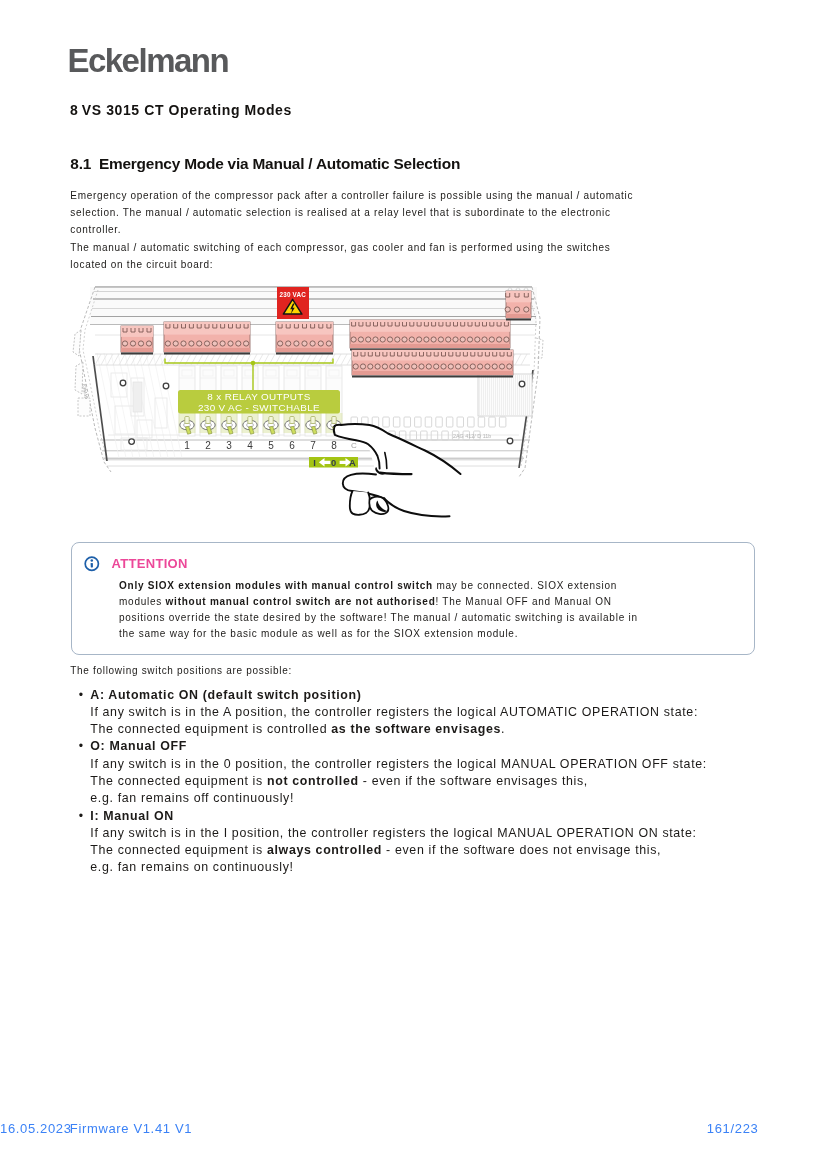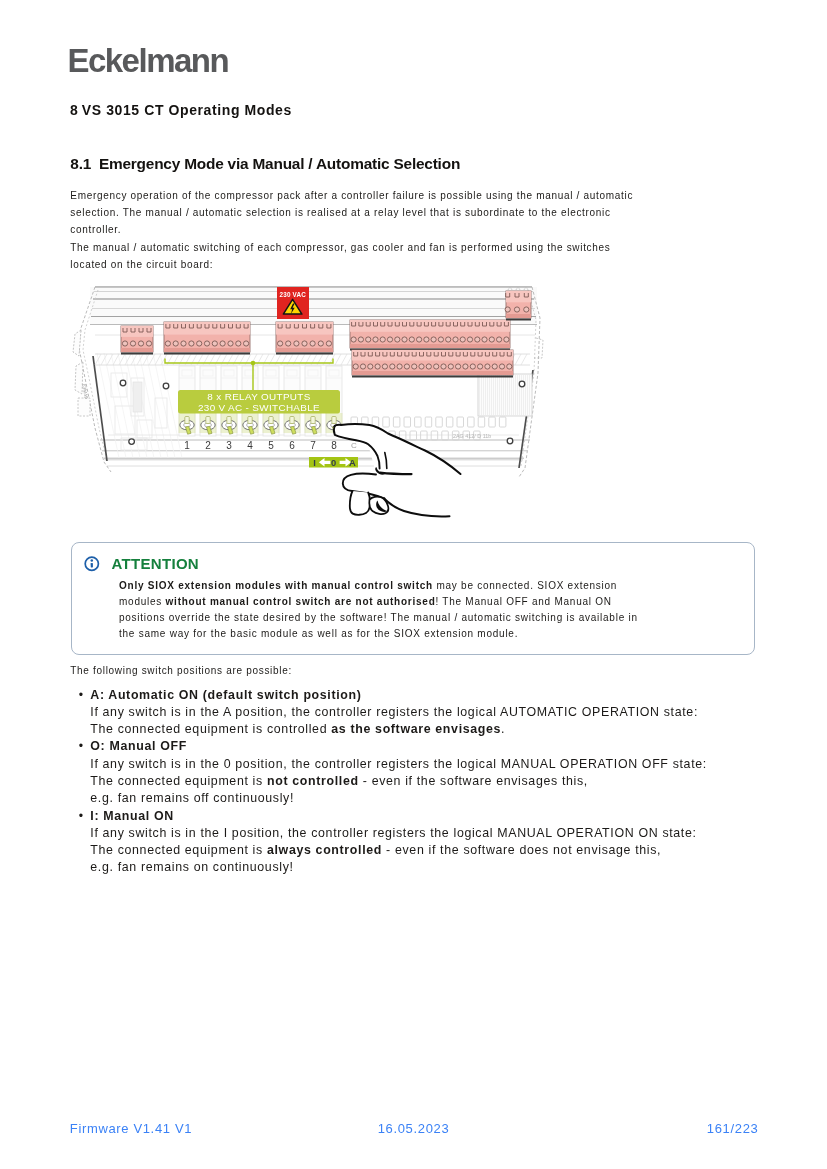--- a/index.html
+++ b/index.html
@@ -5,21 +5,21 @@
 *{margin:0;padding:0;box-sizing:border-box}
 html,body{width:827px;height:1169px;background:#ffffff;font-family:"Liberation Sans",sans-serif;color:#191715;}
 body{position:relative;overflow:hidden}
 .abs{position:absolute}
 .logo{left:67.4px;top:44.4px;font-size:33px;font-weight:bold;color:#58595b;line-height:34.8px;letter-spacing:-1.5px}
 .h1{left:70px;top:103px;font-size:14px;font-weight:bold;line-height:14px;letter-spacing:0.6px;color:#141210}
 .h2{left:70.3px;top:155.9px;font-size:15.4px;font-weight:bold;line-height:15.4px;letter-spacing:-0.2px;color:#141210}
 .body12{font-size:10px;line-height:17.2px;letter-spacing:0.69px;color:#1c1a18}
 .p1{left:70.3px;top:187px}
 .attbox{left:70.5px;top:542px;width:684.8px;height:112.5px;border:1.4px solid #a7b6c7;border-radius:8px;background:#fff}
-.atttitle{left:111.6px;top:556.5px;font-size:15px;font-weight:bold;line-height:13.2px;letter-spacing:0.3px;color:#15803d}
+.atttitle{left:111.6px;top:556.5px;font-size:13px;font-weight:bold;line-height:13.2px;letter-spacing:0.3px;color:#ec4899}
 .attbody{left:119px;top:578.1px;font-size:10px;line-height:16.1px;letter-spacing:0.75px;color:#1c1a18}
 .p2{left:70.3px;top:662px}
 .list{left:90.3px;top:686.5px;font-size:12.4px;line-height:17.3px;letter-spacing:0.65px;color:#1c1a18}
 .bullet{font-size:12.4px;color:#1c1a18}
 .footer{top:1122.35px;font-size:13px;line-height:13px;letter-spacing:0.65px;color:#3b82f6}
 </style>
 </head>
 <body>
 <div class="abs logo">Eckelmann</div>
 <div class="abs h1">8<span style="display:inline-block;width:3.4px"></span>VS 3015 CT Operating Modes</div>
@@ -489,14 +489,14 @@
 </svg>
 <div class="abs atttitle">ATTENTION</div>
 <div class="abs attbody"><b>Only SIOX extension modules with manual control switch</b> may be connected. SIOX extension<br>modules <b>without manual control switch are not authorised</b>! The Manual OFF and Manual ON<br>positions override the state desired by the software! The manual / automatic switching is available in<br>the same way for the basic module as well as for the SIOX extension module.</div>
 
 <div class="abs body12 p2">The following switch positions are possible:</div>
 
 <div class="abs bullet" style="left:78.8px;top:686.5px;line-height:17.3px">•<br><br><br>•<br><br><br><br>•</div>
 <div class="abs list"><b>A: Automatic ON (default switch position)</b><br>If any switch is in the A position, the controller registers the logical AUTOMATIC OPERATION state:<br>The connected equipment is controlled <b>as the software envisages</b>.<br><b>O: Manual OFF</b><br>If any switch is in the 0 position, the controller registers the logical MANUAL OPERATION OFF state:<br>The connected equipment is <b>not controlled</b> - even if the software envisages this,<br>e.g. fan remains off continuously!<br><b>I: Manual ON</b><br>If any switch is in the I position, the controller registers the logical MANUAL OPERATION ON state:<br>The connected equipment is <b>always controlled</b> - even if the software does not envisage this,<br>e.g. fan remains on continuously!</div>
 
 <div class="abs footer" style="left:69.8px">Firmware V1.41 V1</div>
-<div class="abs footer" style="left:0;width:827px;text-align:center">16.05.2023</div>
+<div class="abs footer" style="left:0;width:827px;text-align:left">16.05.2023</div>
 <div class="abs footer" style="right:68.6px">161/223</div>
 
 </body></html>

